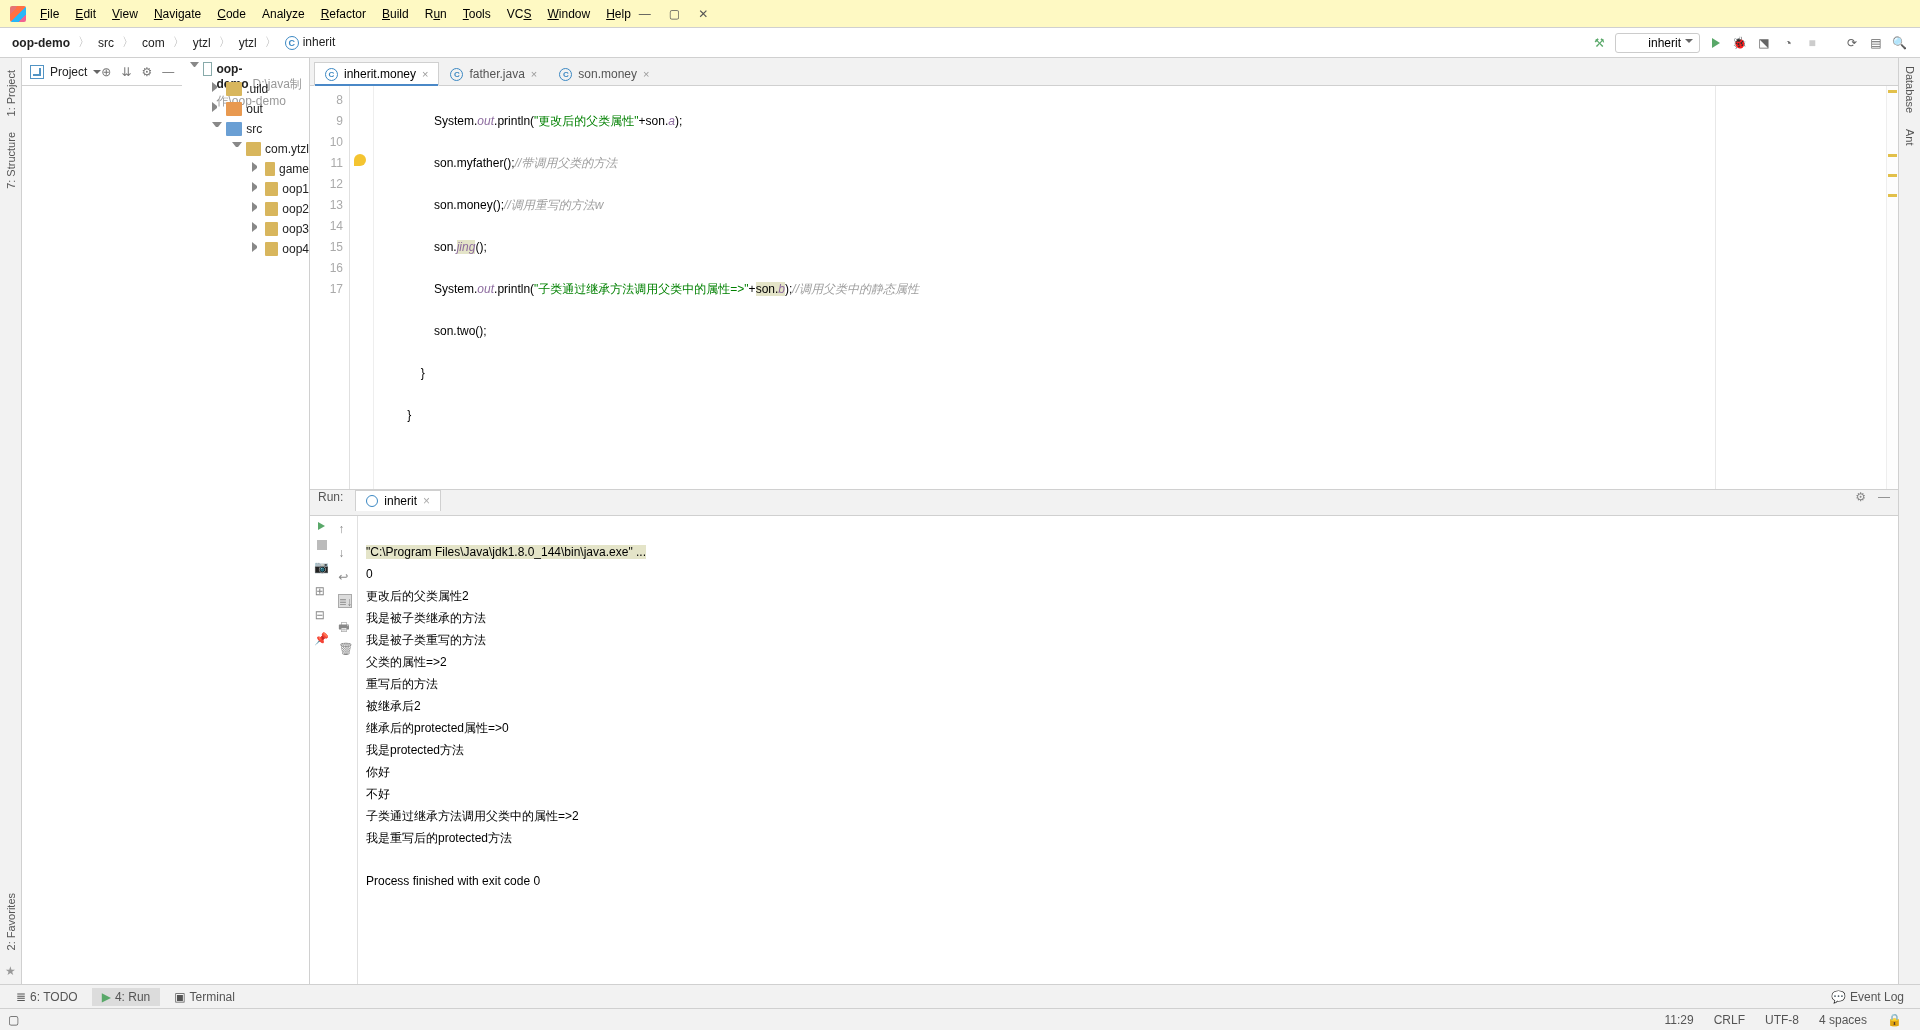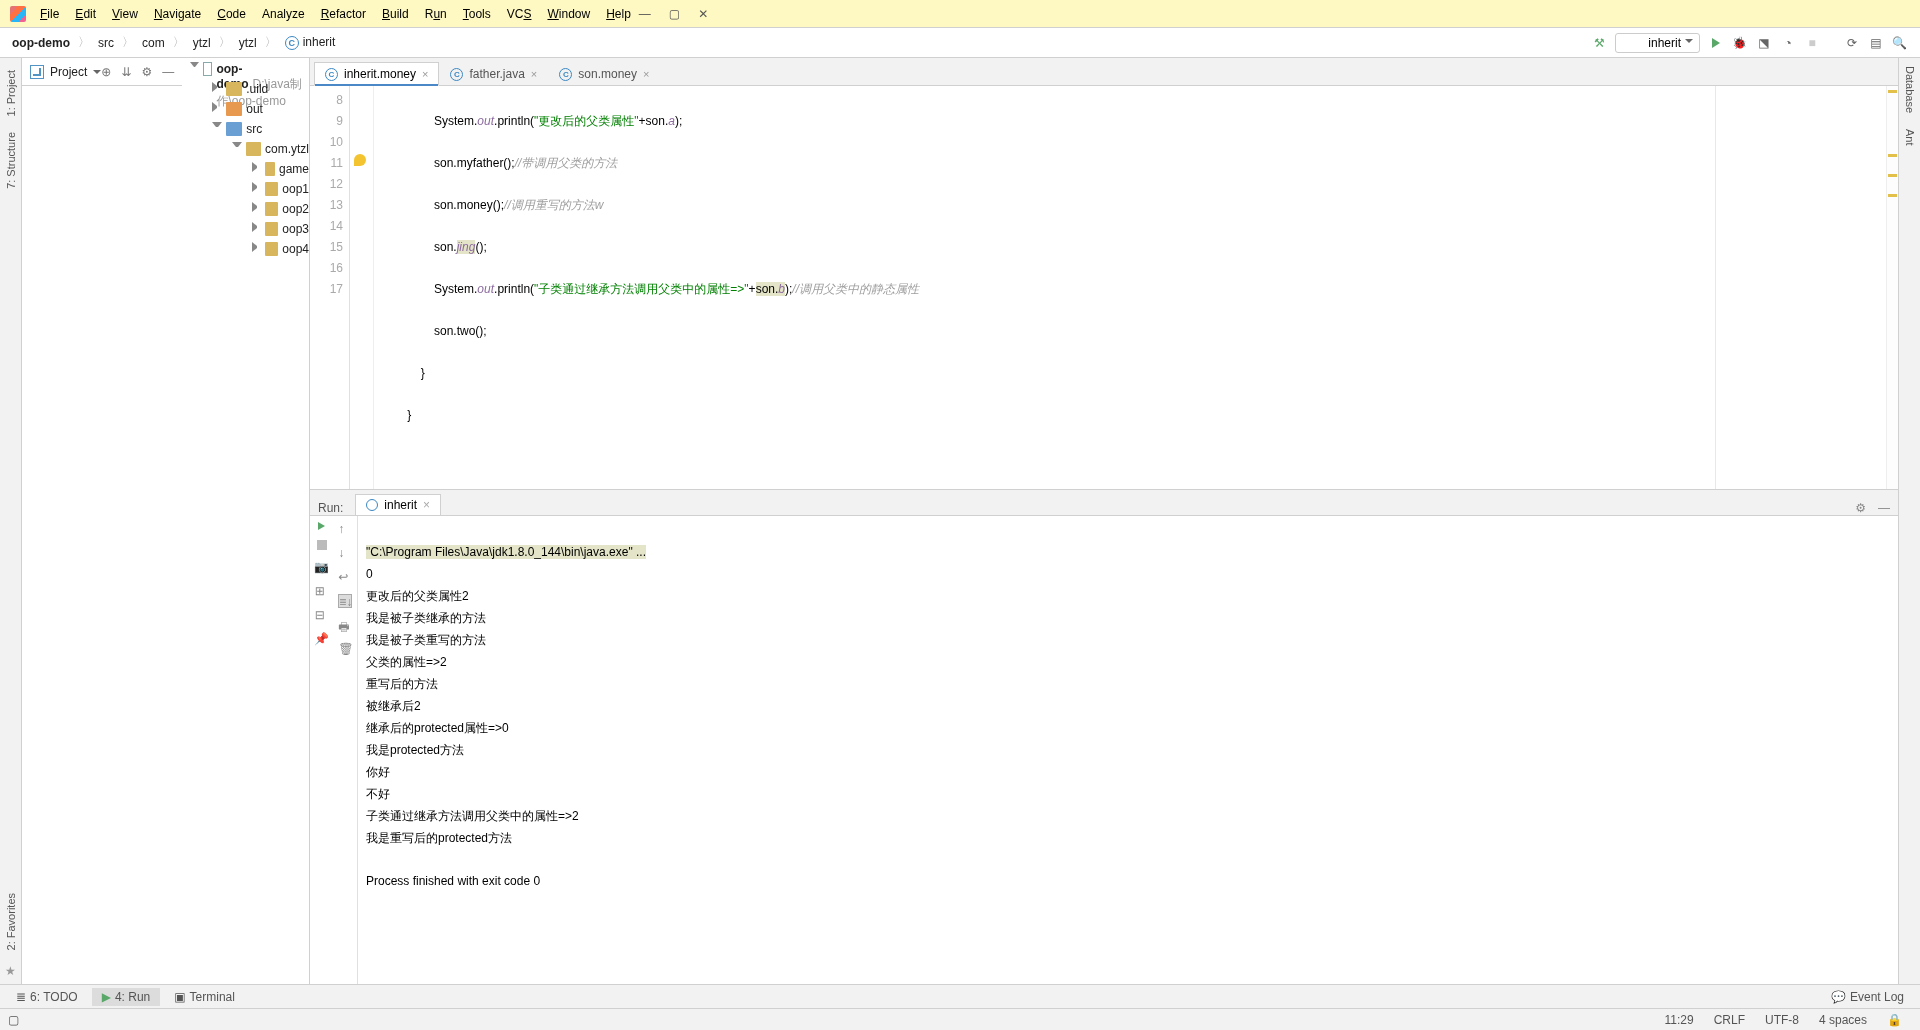--- a/index.html
+++ b/index.html
@@ -74,21 +74,21 @@
 .code .comment { color: #9e9e9e; font-style: italic; }
 .code .usage { background: #e4e4c8; }
 .editor-right-margin { position: absolute; top: 0; bottom: 0; right: 170px; border-left: 1px solid #e8e8e8; }
 .right-rail { width: 22px; background: #f2f2f2; border-left: 1px solid #d0d0d0; display: flex; flex-direction: column; align-items: center; }
 .right-rail .rail-tab { writing-mode: vertical-rl; padding: 8px 2px; color: #555; font-size: 11px; }
 .marker-strip { width: 12px; background: #fdfdfd; border-left: 1px solid #eee; position: relative; }
 .marker-strip .mk { position: absolute; left: 1px; right: 1px; height: 3px; }
 
 
 .run-panel { border-top: 1px solid #d0d0d0; height: 495px; display: flex; flex-direction: column; }
-.run-header { height: 26px; display: flex; align-items: flex-end; background: #f2f2f2; border-bottom: 1px solid #d0d0d0; padding: 0 8px; }
+.run-header { height: 26px; display: flex; align-items: flex-start; background: #f2f2f2; border-bottom: 1px solid #d0d0d0; padding: 0 8px; }
 .run-header .label { color: #555; margin-right: 12px; }
 .run-tab { display: flex; align-items: center; gap: 6px; padding: 3px 10px; background: #fff; border: 1px solid #d0d0d0; border-bottom: none; }
 .run-tab .jicon { width: 12px; height: 12px; border: 1.5px solid #3b88c3; border-radius: 50%; }
 .run-header .actions { margin-left: auto; display: flex; gap: 12px; color: #888; }
 
 .run-body { flex: 1; display: flex; }
 .run-toolbar { width: 48px; display: flex; border-right: 1px solid #e0e0e0; }
 .run-toolbar .col { width: 24px; display: flex; flex-direction: column; align-items: center; gap: 10px; padding-top: 6px; }
 .run-toolbar .col .ticon { width: 14px; height: 14px; color: #888; }
 .run-toolbar .col .ticon.play { border-left: 7px solid #59a869; border-top: 4px solid transparent; border-bottom: 4px solid transparent; width: 0; height: 0; }

